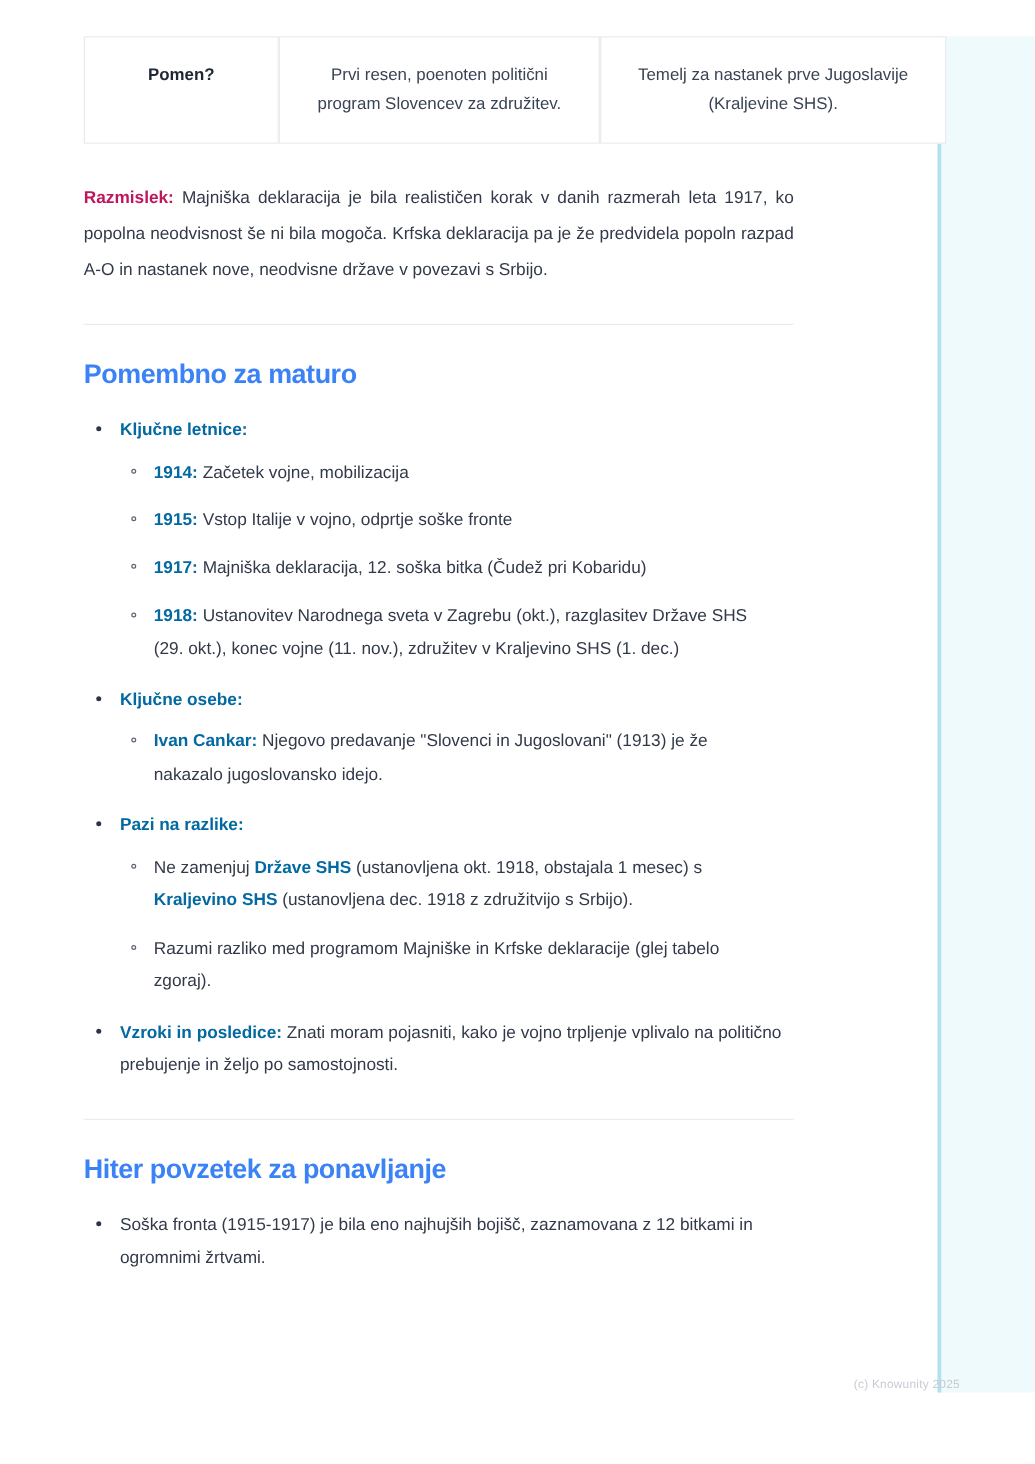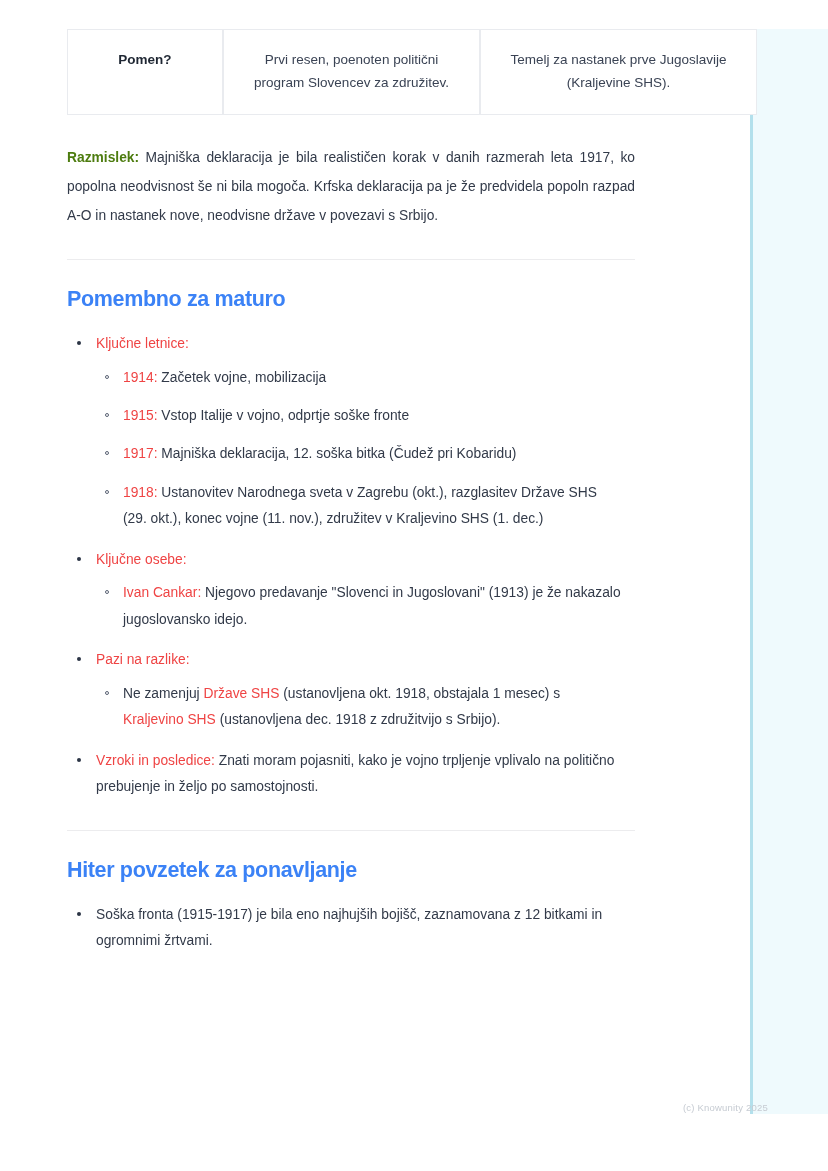--- a/index.html
+++ b/index.html
@@ -71,21 +71,21 @@
 
   
   .para {
     margin: 29px 0 0 0;
     font-size: 13.8px;
     line-height: 2.07;
     color: #323a49;
     text-align: justify;
     text-justify: inter-word;
   }
-  .para b { font-weight: bold; color: #4d7c0f; }
+  .para b { font-weight: bold; color: #be185d; }
 
   
   .divider {
     height: 1px;
     background: #ececee;
     border: 0;
     margin: 29px 0 0 0;
     width: 100%;
   }
 
@@ -145,21 +145,21 @@
     left: 9px;
     top: 10px;
     width: 4px;
     height: 4px;
     border-radius: 50%;
     border: 1px solid #5b6475;
     background: transparent;
     box-sizing: border-box;
   }
 
-  .lbl { font-weight: normal; color: #ef4444; }
+  .lbl { font-weight: bold; color: #0369a1; }
 
   
   .watermark {
     position: absolute;
     left: 683px;
     top: 1102px;
     font-size: 9.5px;
     color: #c6cbd2;
     letter-spacing: 0.2px;
     white-space: nowrap;
@@ -205,20 +205,21 @@
         <span class="lbl">Ključne osebe:</span>
         <ul class="lvl2">
           <li><span class="lbl">Ivan Cankar:</span><span> Njegovo predavanje "Slovenci in Jugoslovani" (1913) je že nakazalo jugoslovansko idejo.</span></li>
         </ul>
       </li>
 
       <li>
         <span class="lbl">Pazi na razlike:</span>
         <ul class="lvl2">
           <li><span>Ne zamenjuj </span><span class="lbl">Države SHS</span><span> (ustanovljena okt. 1918, obstajala 1 mesec) s </span><span class="lbl">Kraljevino SHS</span><span> (ustanovljena dec. 1918 z združitvijo s Srbijo).</span></li>
+          <li><span>Razumi razliko med programom Majniške in Krfske deklaracije (glej tabelo zgoraj).</span></li>
         </ul>
       </li>
 
       <li class="tight"><span class="lbl">Vzroki in posledice:</span><span> Znati moram pojasniti, kako je vojno trpljenje vplivalo na politično prebujenje in željo po samostojnosti.</span></li>
 
     </ul>
 
     <hr class="divider">
 
     <h2 class="sec-heading">Hiter povzetek za ponavljanje</h2>

